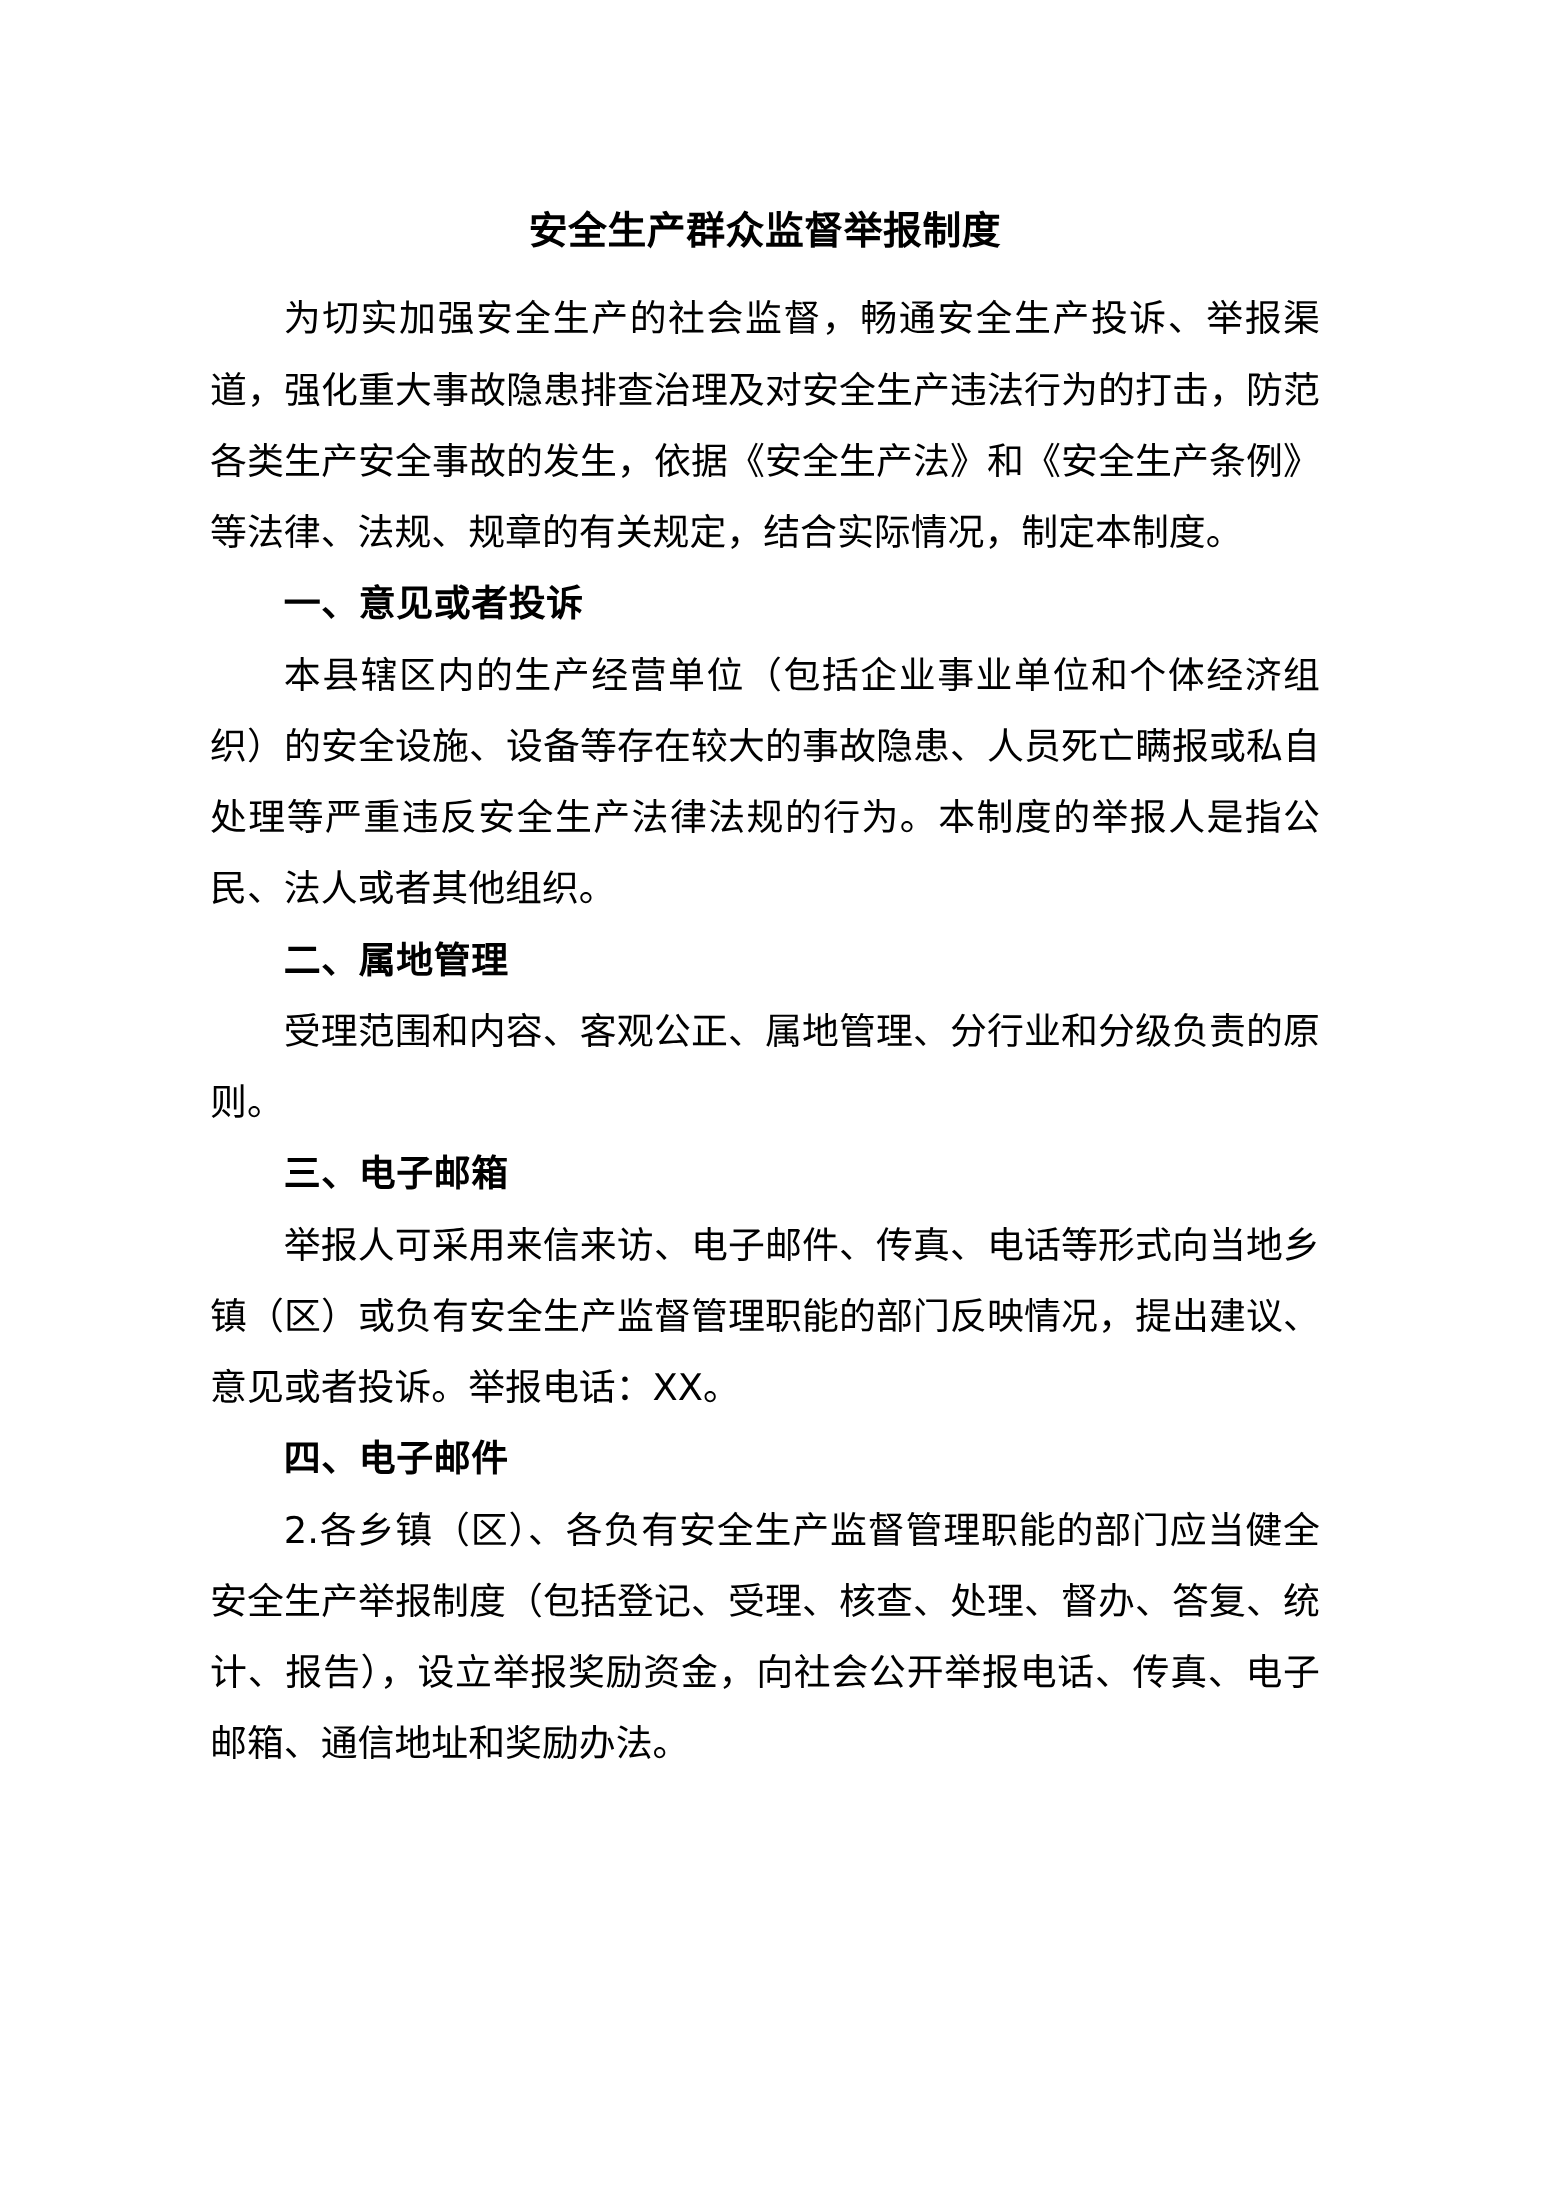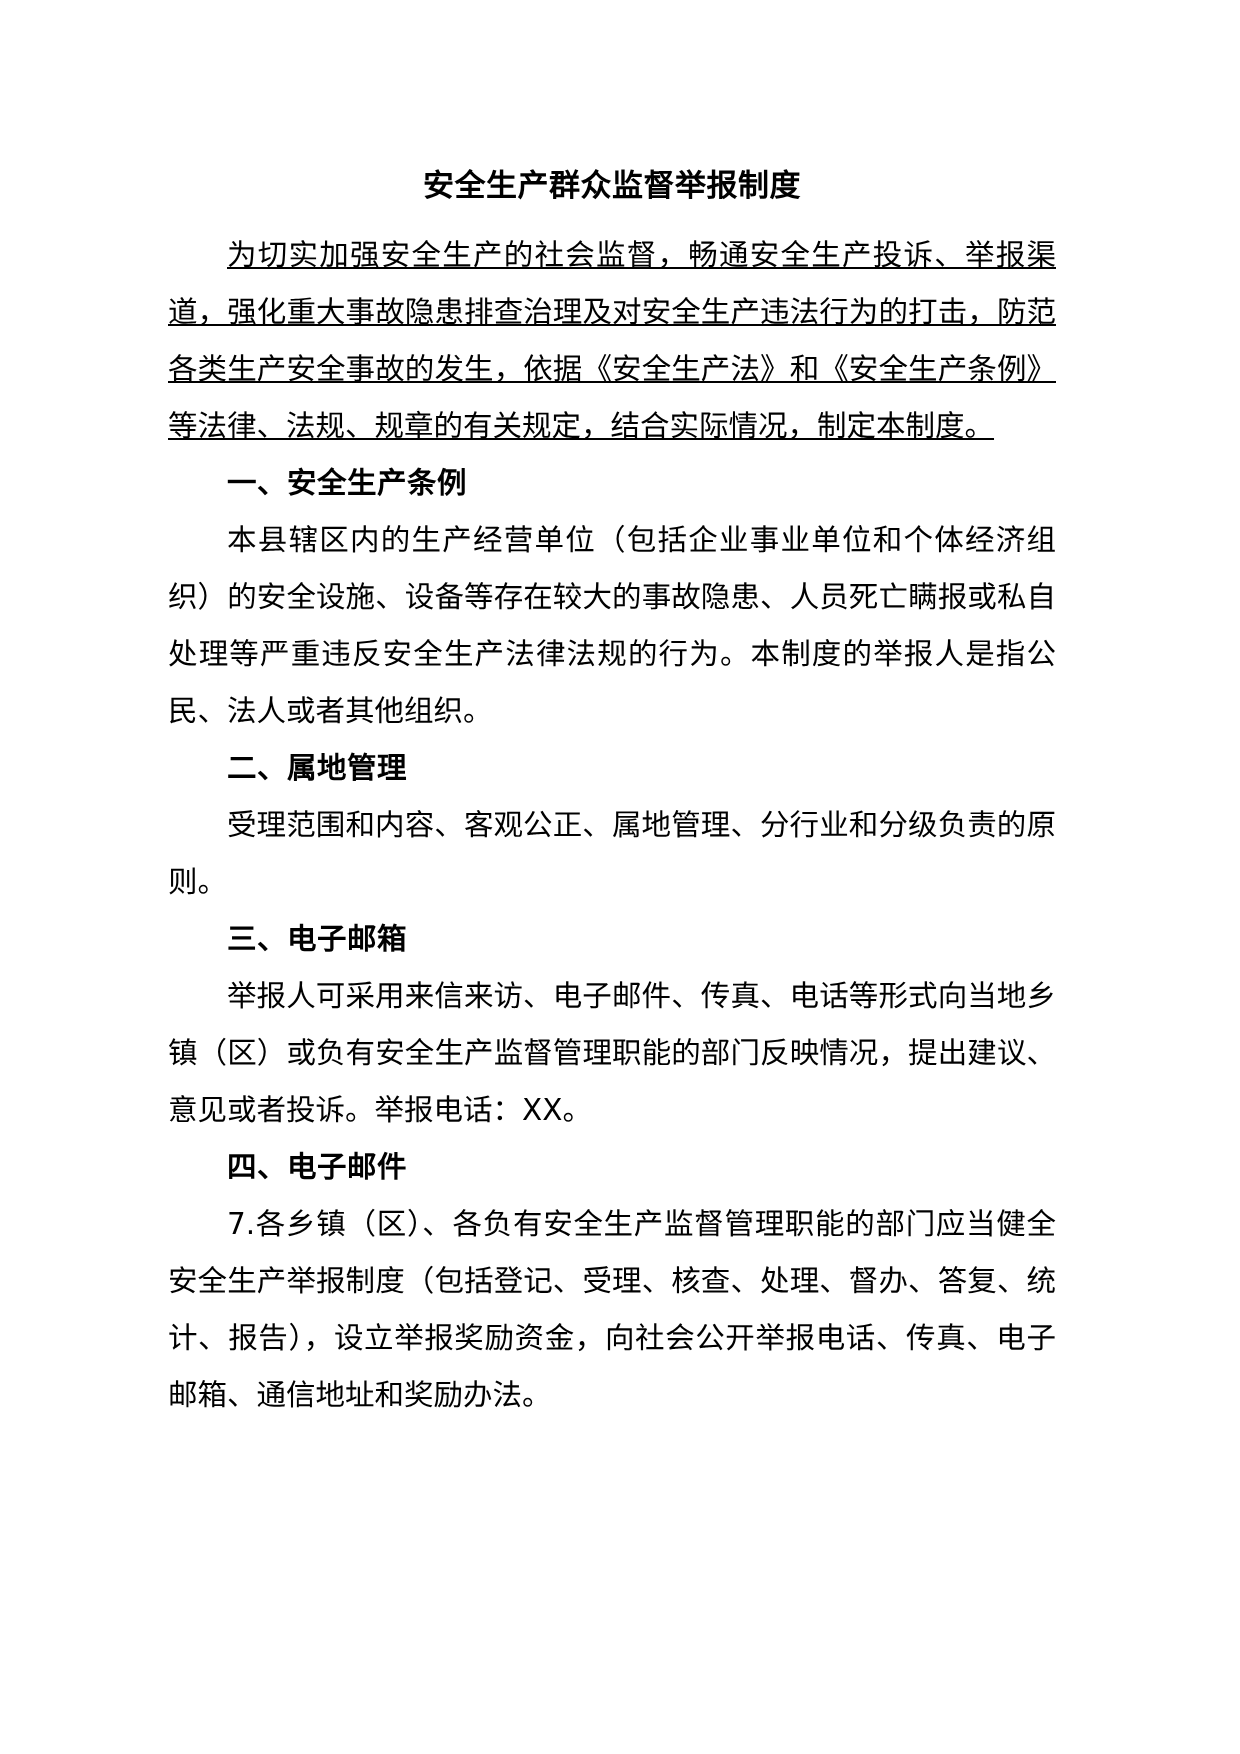--- a/index.html
+++ b/index.html
@@ -43,21 +43,20 @@
     text-align: justify;
     text-justify: inter-ideograph;
     text-indent: 59px;
     margin: 0;
     padding: 0;
     letter-spacing: 0px;
     word-break: break-all;
   }
   .para.first-body {
     margin-top: 22px;
-    text-decoration: underline;
   }
   .heading {
     font-size: 29.5px;
     font-weight: bold;
     line-height: 57px;
     text-indent: 59px;
     margin: 0;
     padding: 0;
     letter-spacing: 0.5px;
   }
@@ -65,26 +64,26 @@
 </head>
 <body>
 
 <div class="page">
   <div class="content">
 
     <h1 class="doc-title">安全生产群众监督举报制度</h1>
 
     <p class="para first-body">为切实加强安全生产的社会监督，畅通安全生产投诉、举报渠道，强化重大事故隐患排查治理及对安全生产违法行为的打击，防范各类生产安全事故的发生，依据《安全生产法》和《安全生产条例》等法律、法规、规章的有关规定，结合实际情况，制定本制度。</p>
 
-    <h2 class="heading">一、安全生产条例</h2>
+    <h2 class="heading">一、意见或者投诉</h2>
     <p class="para">本县辖区内的生产经营单位（包括企业事业单位和个体经济组织）的安全设施、设备等存在较大的事故隐患、人员死亡瞒报或私自处理等严重违反安全生产法律法规的行为。本制度的举报人是指公民、法人或者其他组织。</p>
 
     <h2 class="heading">二、属地管理</h2>
     <p class="para">受理范围和内容、客观公正、属地管理、分行业和分级负责的原则。</p>
 
     <h2 class="heading">三、电子邮箱</h2>
     <p class="para">举报人可采用来信来访、电子邮件、传真、电话等形式向当地乡镇（区）或负有安全生产监督管理职能的部门反映情况，提出建议、意见或者投诉。举报电话：XX。</p>
 
     <h2 class="heading">四、电子邮件</h2>
-    <p class="para">7.各乡镇（区）、各负有安全生产监督管理职能的部门应当健全安全生产举报制度（包括登记、受理、核查、处理、督办、答复、统计、报告），设立举报奖励资金，向社会公开举报电话、传真、电子邮箱、通信地址和奖励办法。</p>
+    <p class="para">2.各乡镇（区）、各负有安全生产监督管理职能的部门应当健全安全生产举报制度（包括登记、受理、核查、处理、督办、答复、统计、报告），设立举报奖励资金，向社会公开举报电话、传真、电子邮箱、通信地址和奖励办法。</p>
 
   </div>
 </div>
 
 </body></html>

